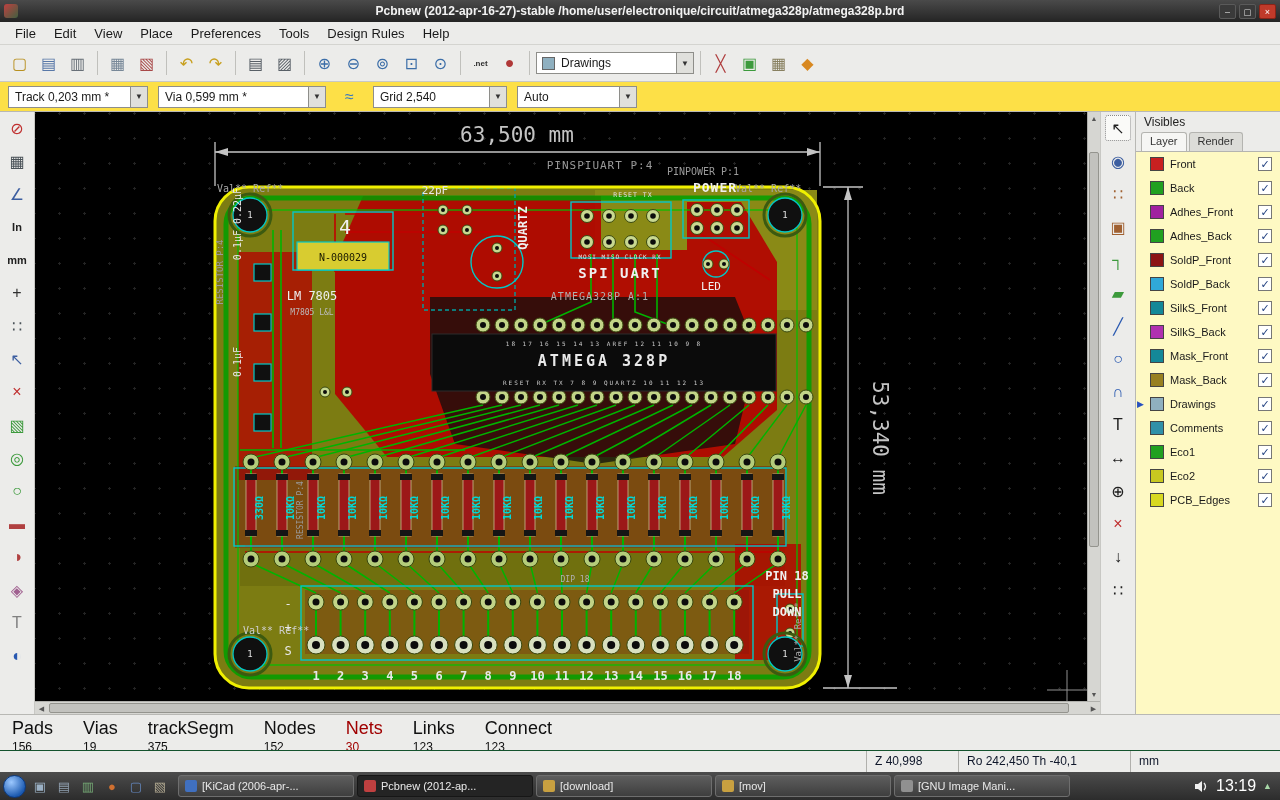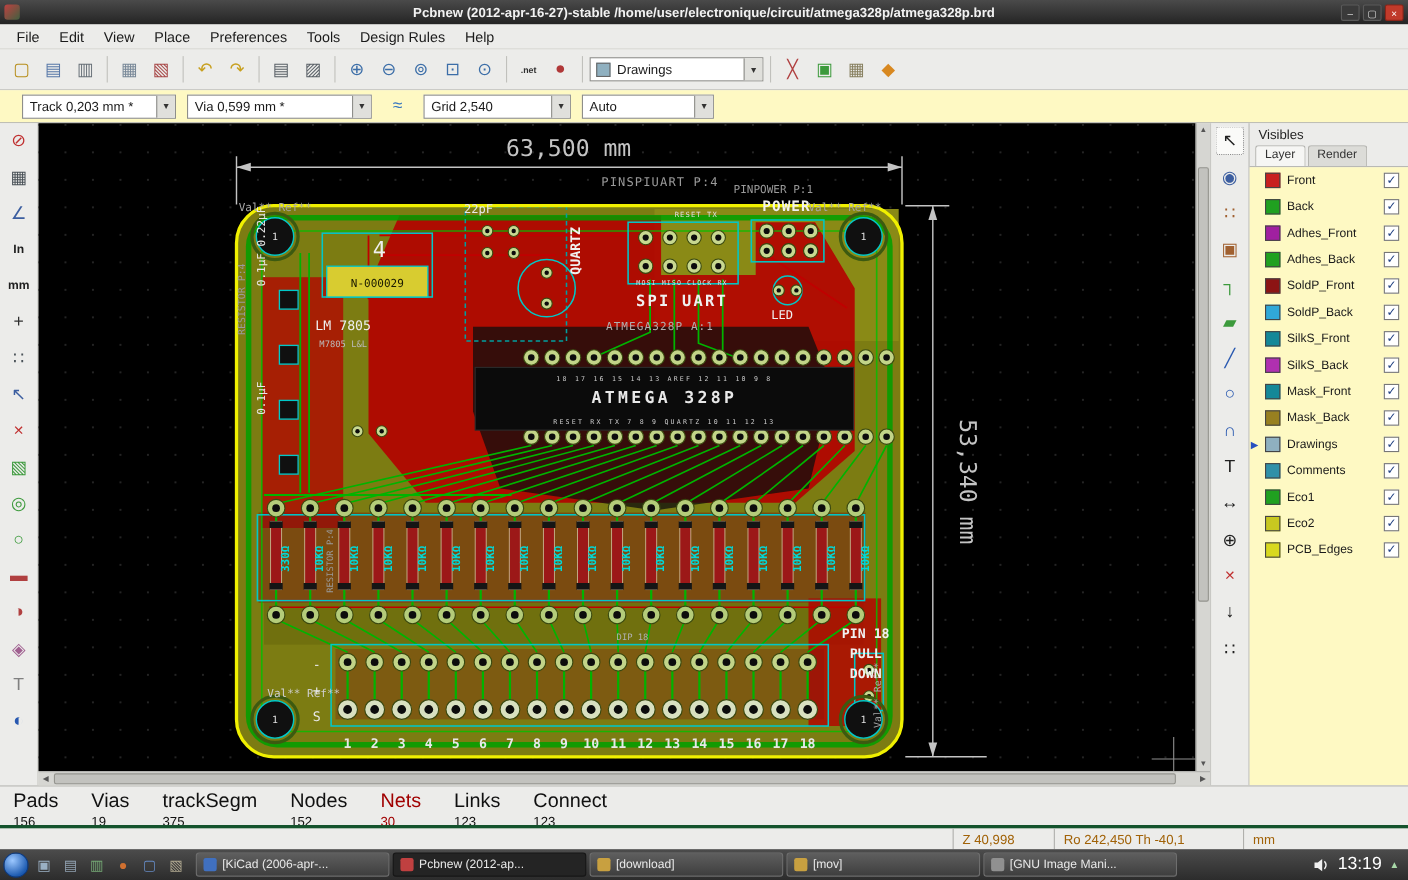--- a/index.html
+++ b/index.html
@@ -12,21 +12,21 @@
   .titlebar .title{position:absolute;left:0;right:0;text-align:center;color:#f2f2f2;font-size:12px;font-weight:bold;white-space:nowrap}
   .win-icon{width:14px;height:14px;margin-left:4px;border-radius:3px;background:linear-gradient(135deg,#c04040,#406040);z-index:1}
   .win-controls{margin-left:auto;display:flex;gap:3px;margin-right:4px;z-index:1}
   .win-btn{width:17px;height:15px;font-size:9px;line-height:14px;text-align:center;color:#ddd;background:#3a3a3a;border:1px solid #5a5a5a;border-radius:2px}
   .win-btn.close{background:#c03a2a;border-color:#8a2418;color:#fff}
 
   
   .menubar{height:23px;background:#ececea;display:flex;align-items:center;padding-left:6px;border-bottom:1px solid #d4d4d0;flex:none}
   .menu-item{padding:3px 9px;font-size:13px;color:#1a1a1a}
   .toolbar{height:37px;background:#ececea;display:flex;align-items:center;padding:0 6px;border-bottom:1px solid #c8c8c4;gap:2px;flex:none}
-  .toolbar2{height:30px;background:#fef9c3;display:flex;align-items:center;padding:0 20px;border-bottom:1px solid #b8b8b4;gap:10px;flex:none}
+  .toolbar2{height:30px;background:#fde047;display:flex;align-items:center;padding:0 8px;border-bottom:1px solid #b8b8b4;gap:10px;flex:none}
   .tbtn{width:27px;height:27px;display:flex;align-items:center;justify-content:center;font-size:16px;border:1px solid transparent;border-radius:3px;background:transparent;flex:none}
   .tbsep{width:1px;height:24px;background:#c0c0bc;margin:0 4px;flex:none}
   .combo{height:22px;background:#fff;border:1px solid #8e8e8a;display:flex;align-items:center;font-size:12px;color:#1a1a1a;flex:none}
   .combo .cval{padding:0 6px;flex:1;white-space:nowrap;overflow:hidden}
   .combo .carrow{width:17px;height:100%;background:#e0e0dc;border-left:1px solid #8e8e8a;display:flex;align-items:center;justify-content:center;font-size:8px;color:#333}
   .cswatch{width:13px;height:13px;margin-left:5px;border:1px solid #666;flex:none}
 
   
   .main{flex:1;display:flex;min-height:0}
   .ltb,.rtb{width:35px;background:#ececea;display:flex;flex-direction:column;align-items:center;padding-top:3px;gap:7px;flex:none}
@@ -58,21 +58,21 @@
   .lrow .cur{position:absolute;left:1px;top:7px;font-size:9px;color:#2850c0}
   .lswatch{width:14px;height:14px;border:1px solid #444;margin-right:6px;flex:none}
   .lname{font-size:11px;color:#1a1a1a;flex:1;white-space:nowrap}
   .lcheck{width:14px;height:14px;background:#fff;border:1px solid #777;margin-right:8px;font-size:11px;line-height:12px;text-align:center;color:#204080;flex:none}
 
   
   .status1{height:36px;background:#ececea;border-top:1px solid #b8b8b4;display:flex;padding:3px 0 0 12px;flex:none}
   .sfield{margin-right:30px;white-space:nowrap}
   .slabel{font-size:18px}
   .svalue{font-size:12px;margin-top:1px}
-  .status2{height:22px;background:#ececea;border-top:3px solid #14532d;display:flex;font-size:12px;color:#a16207;flex:none}
+  .status2{height:22px;background:#ececea;border-top:1px solid #14532d;display:flex;font-size:12px;color:#0f172a;flex:none}
   .seg{border-left:1px solid #b0b0ac;padding:3px 8px;white-space:nowrap;overflow:hidden}
   .seg-msg{flex:1;border-left:none}
   .seg-z{width:92px}.seg-ro{width:172px}.seg-dxdy{width:214px}.seg-units{width:150px}
 
   
   .taskbar{height:28px;background:linear-gradient(#4c4c4c,#2c2c2c);display:flex;align-items:center;padding:0 3px;gap:3px;flex:none}
   .startbtn{width:23px;height:23px;border-radius:50%;background:radial-gradient(circle at 35% 30%,#9cc8ff,#1c5ab0 72%);border:1px solid #0c3a80;flex:none}
   .launcher{width:22px;height:22px;display:flex;align-items:center;justify-content:center;font-size:13px;border-radius:3px;flex:none}
   .twin{height:22px;flex:0 1 176px;display:flex;align-items:center;gap:5px;padding:0 6px;font-size:11px;color:#e8e8e8;background:linear-gradient(#5e5e5e,#3e3e3e);border:1px solid #6e6e6e;border-radius:3px;overflow:hidden;white-space:nowrap}
   .twin.active{background:#242424;border-color:#161616}

